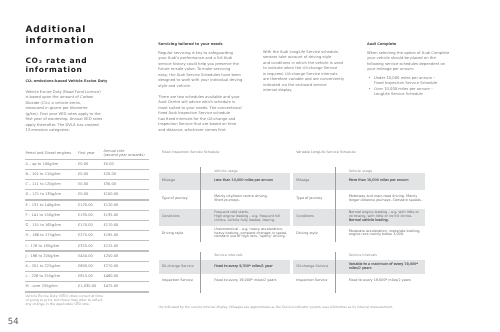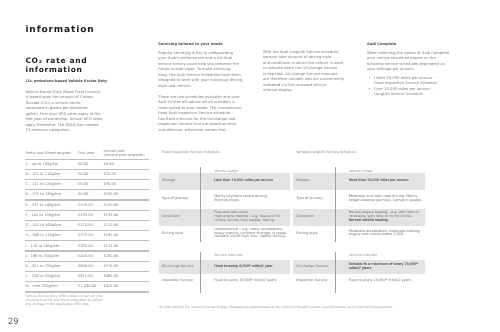--- a/index.html
+++ b/index.html
@@ -58,20 +58,21 @@
   .sval.bold{color:#56585a;-webkit-text-stroke:0.12px #56585a;}
   .sval{position:absolute;left:55.7px;font-size:3.4px;color:#6d6f71;line-height:3.85px;white-space:pre;}
   .sechdr{position:absolute;left:55.7px;font-size:3.4px;color:#8e9092;line-height:4px;white-space:pre;}
   #sched-foot{left:158px;top:304.5px;width:340px;font-size:3.17px;}
 </style>
 </head>
 <body>
 
 <div class="page">
 <div class="abs" id="main-title">
+      <div>Additional</div>
       <div>information</div>
     </div>
 <div class="abs" id="co2-heading">
       <div>CO₂ rate and</div>
       <div>information</div>
     </div>
 <div class="abs subhead" style="left:25.4px;top:79.3px;width:95px;">CO₂ emissions-based Vehicle Excise Duty</div>
 <div class="abs body" style="left:25.4px;top:89.6px;width:90px;">Vehicle Excise Duty (Road Fund Licence)
 is based upon the amount of Carbon
 Dioxide (CO₂) a vehicle emits,
@@ -150,21 +151,21 @@
   <div class="vrow" style="top:130.14px;">
         <span class="vc vc1" style="top:3.3px;">M – over 255g/km</span>
         <span class="vc vc2" style="top:3.3px;">£1,030.00</span>
         <span class="vc vc3" style="top:3.3px;">£475.00</span>
       </div>
   <div class="vrow" style="top:140.36px;height:0;"></div>
 </div>
 <div class="abs tiny" id="ved-foot">Vehicle Excise Duty (VED) rates correct at time
 of going to print, but these may alter to reflect
 any change in the applicable VED rate.</div>
-<div class="abs" id="page-number">29</div>
+<div class="abs" id="page-number">54</div>
 <div class="abs txtcol" id="servicing-col">
   <div class="subhead">Servicing tailored to your needs</div>
   <div class="body para" style="margin-top:3.6px;">Regular servicing is key to safeguarding
 your Audi's performance and a full Audi
 service history could help you preserve the
 future re-sale value. To make servicing
 easy, the Audi Service Schedules have been
 designed to work with your individual driving
 style and vehicle.</div>
   <div class="body para">There are two schedules available and your

